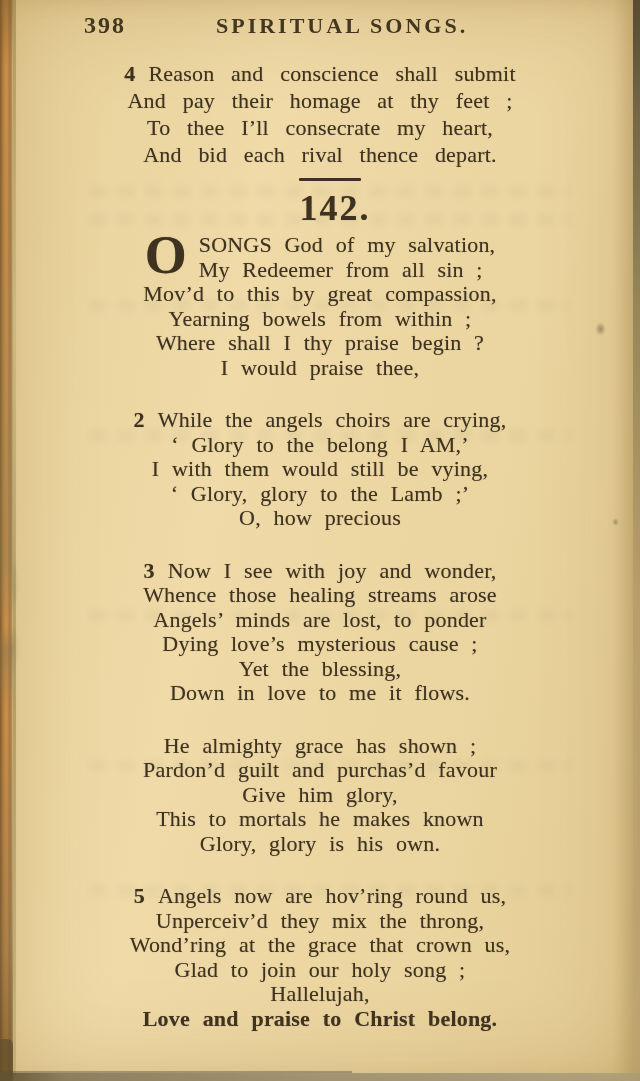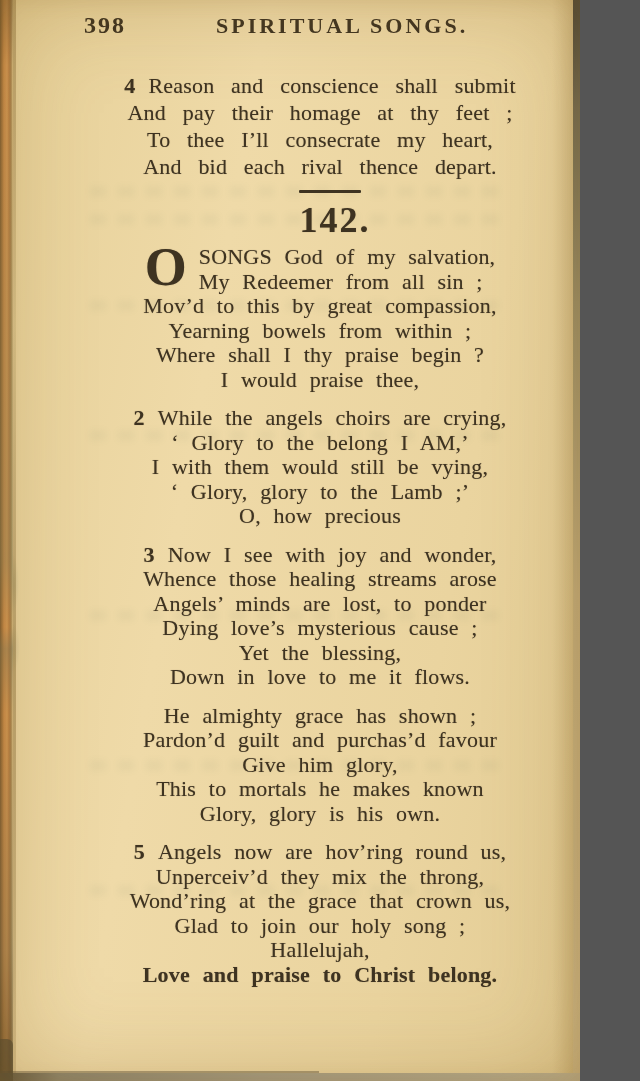--- a/index.html
+++ b/index.html
@@ -1,18 +1,18 @@
 <!DOCTYPE html>
 <html><head>
 <meta charset="utf-8">
 <style>
   html,body{margin:0;padding:0;background:#555;}
   .page{
     position:relative;
-    width:580px;height:1081px;
+    width:640px;height:1081px;
     overflow:hidden;
     background:linear-gradient(100deg,#e6d098 0%,#efdaa8 35%,#ead49f 72%,#e2cb93 100%);
     font-family:"Liberation Serif","DejaVu Serif",serif;
     color:#3e3321;
   }
   .vignette{
     position:absolute;inset:0;pointer-events:none;z-index:6;
     box-shadow:inset 0 0 95px rgba(140,100,30,.30), inset 0 0 20px rgba(150,110,40,.18);
   }
   
@@ -65,21 +65,21 @@
   
   .textblock{
     position:absolute;top:60px;left:70px;width:500px;z-index:2;
     text-shadow:0 0 1px rgba(62,51,33,.38);
   }
   .vline{text-align:center;font-size:22px;line-height:24.5px;word-spacing:7px;letter-spacing:.2px;}
   .prev .vline{line-height:27px;word-spacing:11px;}
   .vnum{font-weight:600;margin-right:13px;}
   .divider{width:62px;height:3px;background:#3e3321;margin:10px 0 0 229px;border-radius:1px;}
   .hymn-number{text-align:center;font-size:36px;font-weight:bold;letter-spacing:2px;margin:12px 0 0 30px;line-height:30px;}
-  .stanza{margin-top:14px;}
+  .stanza{margin-top:28px;}
   .v1head{display:flex;justify-content:center;align-items:flex-start;}
   .dropcap{font-size:54px;font-weight:bold;line-height:45px;margin-right:12px;}
   .v1headlines .vline{text-align:left;}
   .heavy{font-weight:600;}
 </style>
 </head>
 <body>
 
 <div class="page">
 
@@ -89,21 +89,21 @@
   <div class="ghost" style="top:430px"></div>
   <div class="ghost" style="top:610px"></div>
   <div class="ghost" style="top:760px"></div>
   <div class="ghost" style="top:885px"></div>
 
   <div class="pagenum">398</div>
   <div class="runtitle">SPIRITUAL SONGS.</div>
 
   <div class="textblock">
 
-    <div class="stanza prev" style="margin-top:12px">
+    <div class="stanza prev" style="margin-top:0">
       <div class="vline">
         <span class="vnum">4</span><span>Reason and conscience shall submit</span>
       </div>
       <div class="vline">And pay their homage at thy feet ;</div>
       <div class="vline">To thee I’ll consecrate my heart,</div>
       <div class="vline">And bid each rival thence depart.</div>
     </div>
 
     <div class="divider"></div>
 

